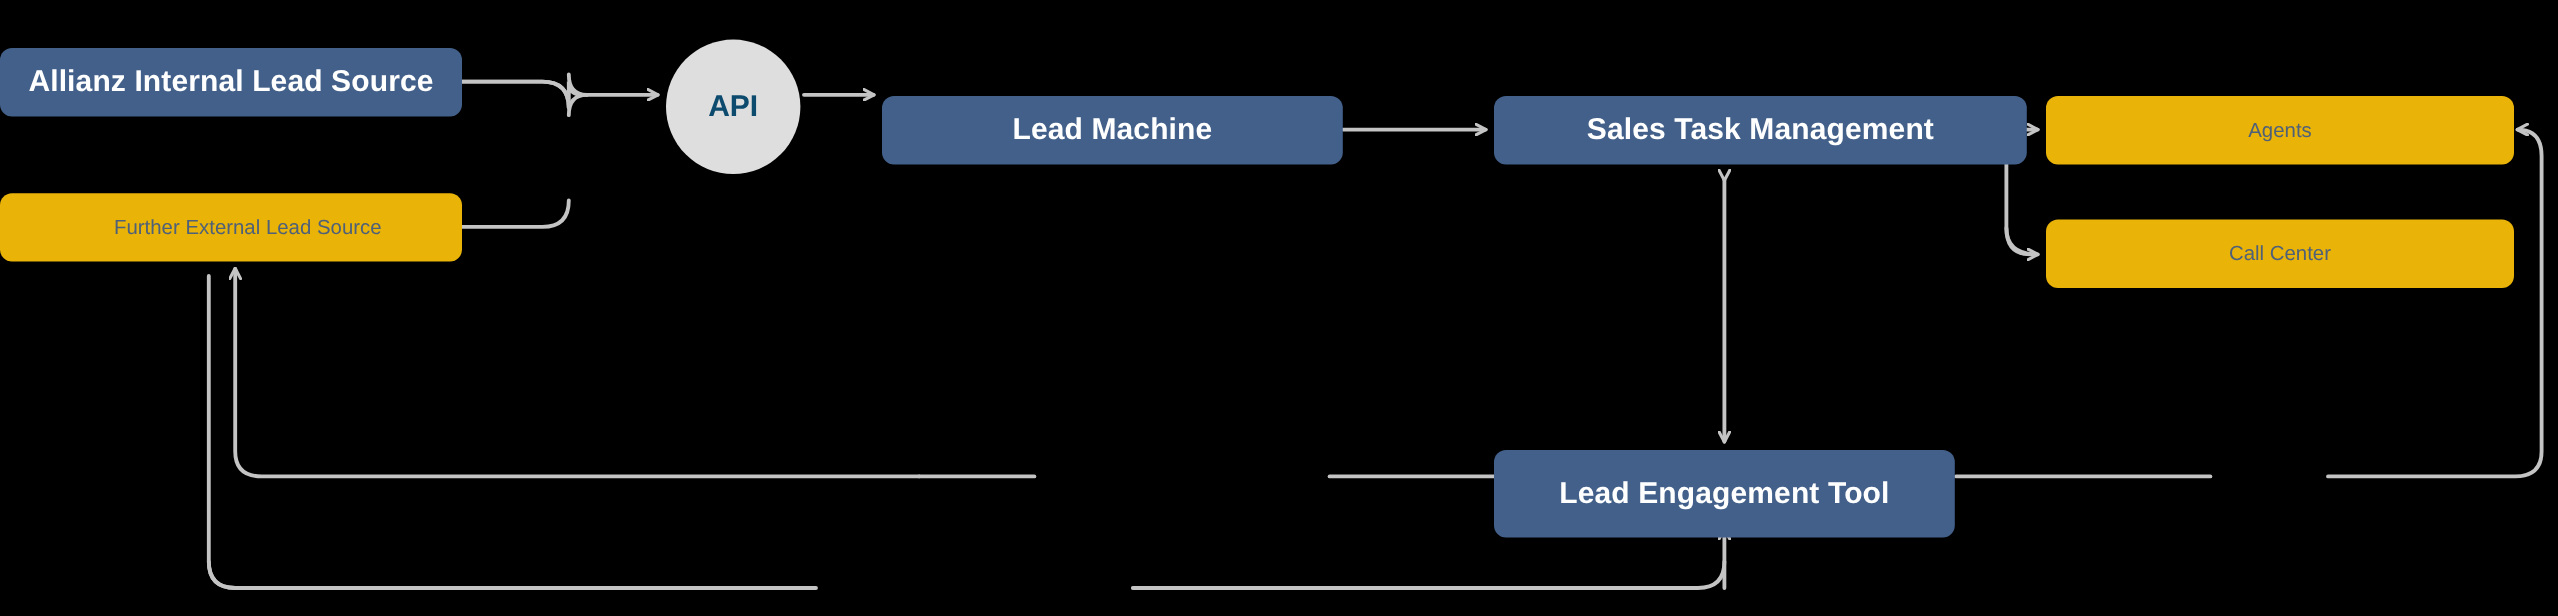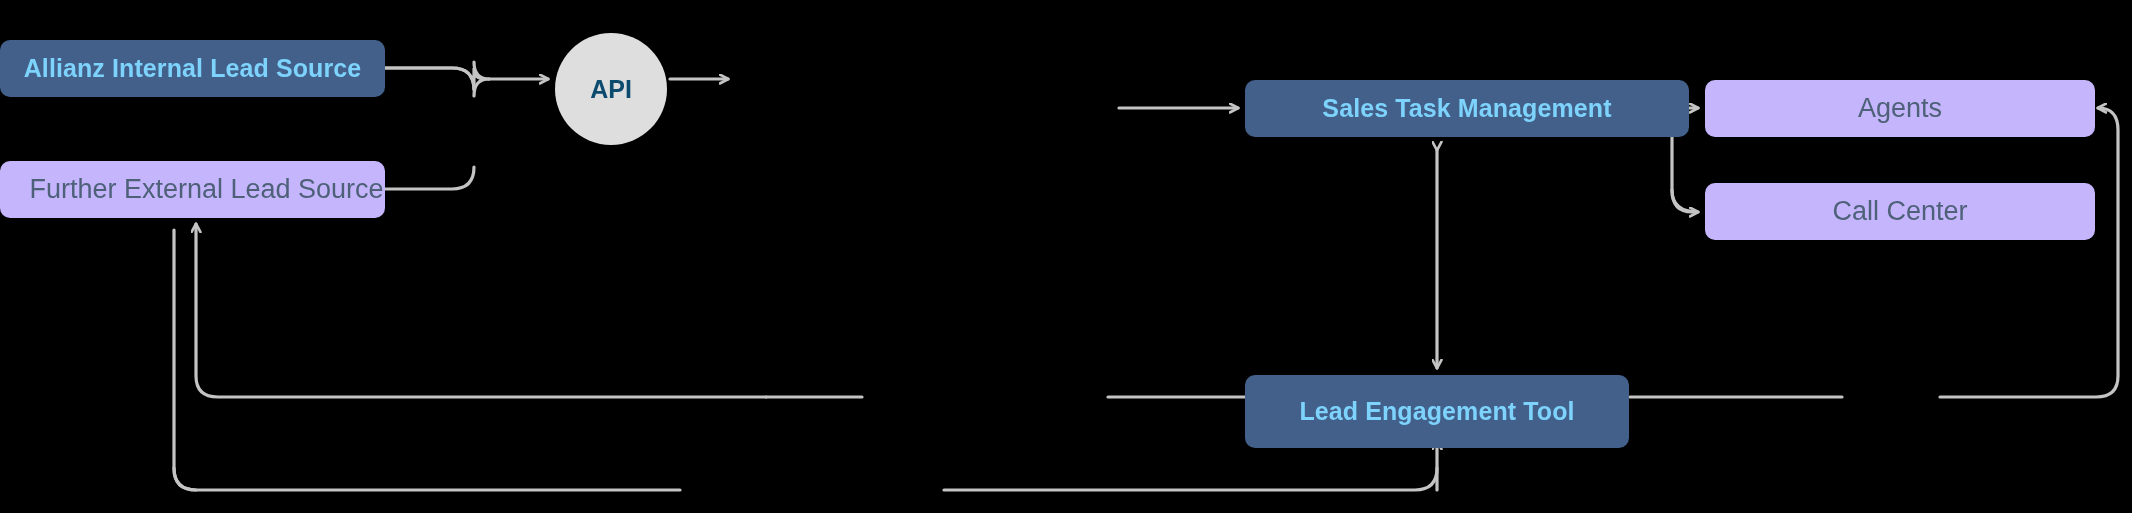--- a/index.html
+++ b/index.html
@@ -2,23 +2,23 @@
 <html><head>
 <meta charset="utf-8">
 <style>
   html,body{margin:0;padding:0;background:#000;}
   body{width:2132px;height:513px;overflow:hidden;
        font-family:"Liberation Sans","DejaVu Sans",sans-serif;}
   #stage{position:relative;width:2132px;height:513px;background:#000000;}
   svg#wires{position:absolute;left:0;top:0;width:2132px;height:513px;pointer-events:none;}
   .node{position:absolute;box-sizing:border-box;display:flex;align-items:center;
         justify-content:center;text-align:center;border-radius:10px;}
-  .node-dark{background:#42608a;color:#7dd3fc;font-weight:bold;font-size:25px;
+  .node-dark{background:#42608a;color:#ffffff;font-weight:bold;font-size:25px;
              letter-spacing:.1px;justify-content:center;}
-  .node-light{background:#c4b5fd;color:#4e6179;font-weight:normal;font-size:27px;}
+  .node-light{background:#eab308;color:#4e6179;font-weight:normal;font-size:17px;}
   .node-circle{background:#dedede;color:#0c4a6e;font-weight:bold;font-size:25px;
                border-radius:50%;}
 </style>
 </head>
 <body>
 
 <div id="stage">
 
   <svg id="wires" viewBox="0 0 2132 513">
     <defs>
@@ -67,20 +67,23 @@
   </div>
 
   <div class="node node-light" style="left:0px;top:161px;width:385px;height:57px;padding-left:28px;">
     <span>Further External Lead Source</span>
   </div>
 
   <div class="node node-circle" style="left:555px;top:33px;width:112px;height:112px;">
     <span>API</span>
   </div>
 
+  <div class="node node-dark" style="left:735px;top:80px;width:384px;height:57px;">
+    <span>Lead Machine</span>
+  </div>
 
   <div class="node node-dark" style="left:1245px;top:80px;width:444px;height:57px;">
     <span>Sales Task Management</span>
   </div>
 
   <div class="node node-light" style="left:1705px;top:80px;width:390px;height:57px;">
     <span>Agents</span>
   </div>
 
   <div class="node node-light" style="left:1705px;top:183px;width:390px;height:57px;">

